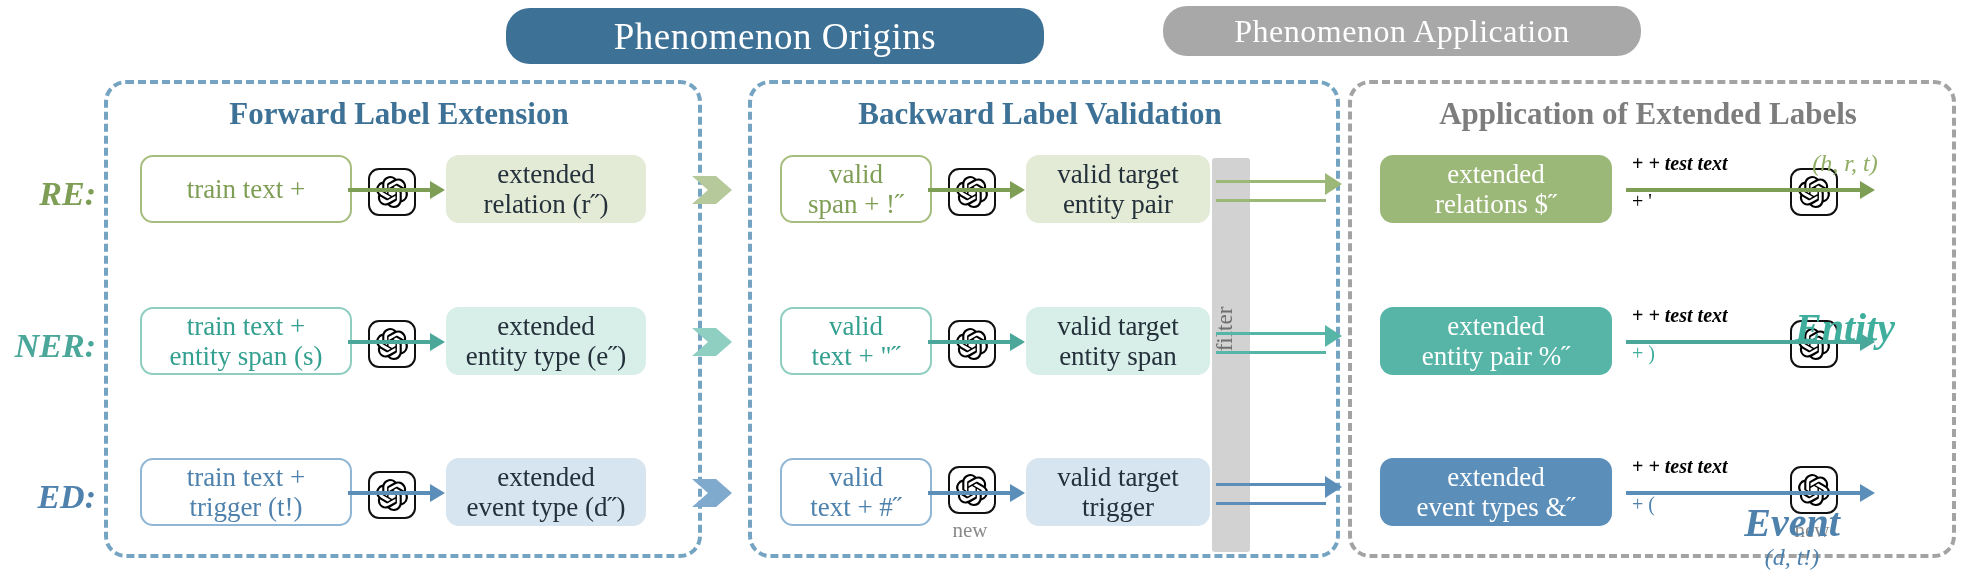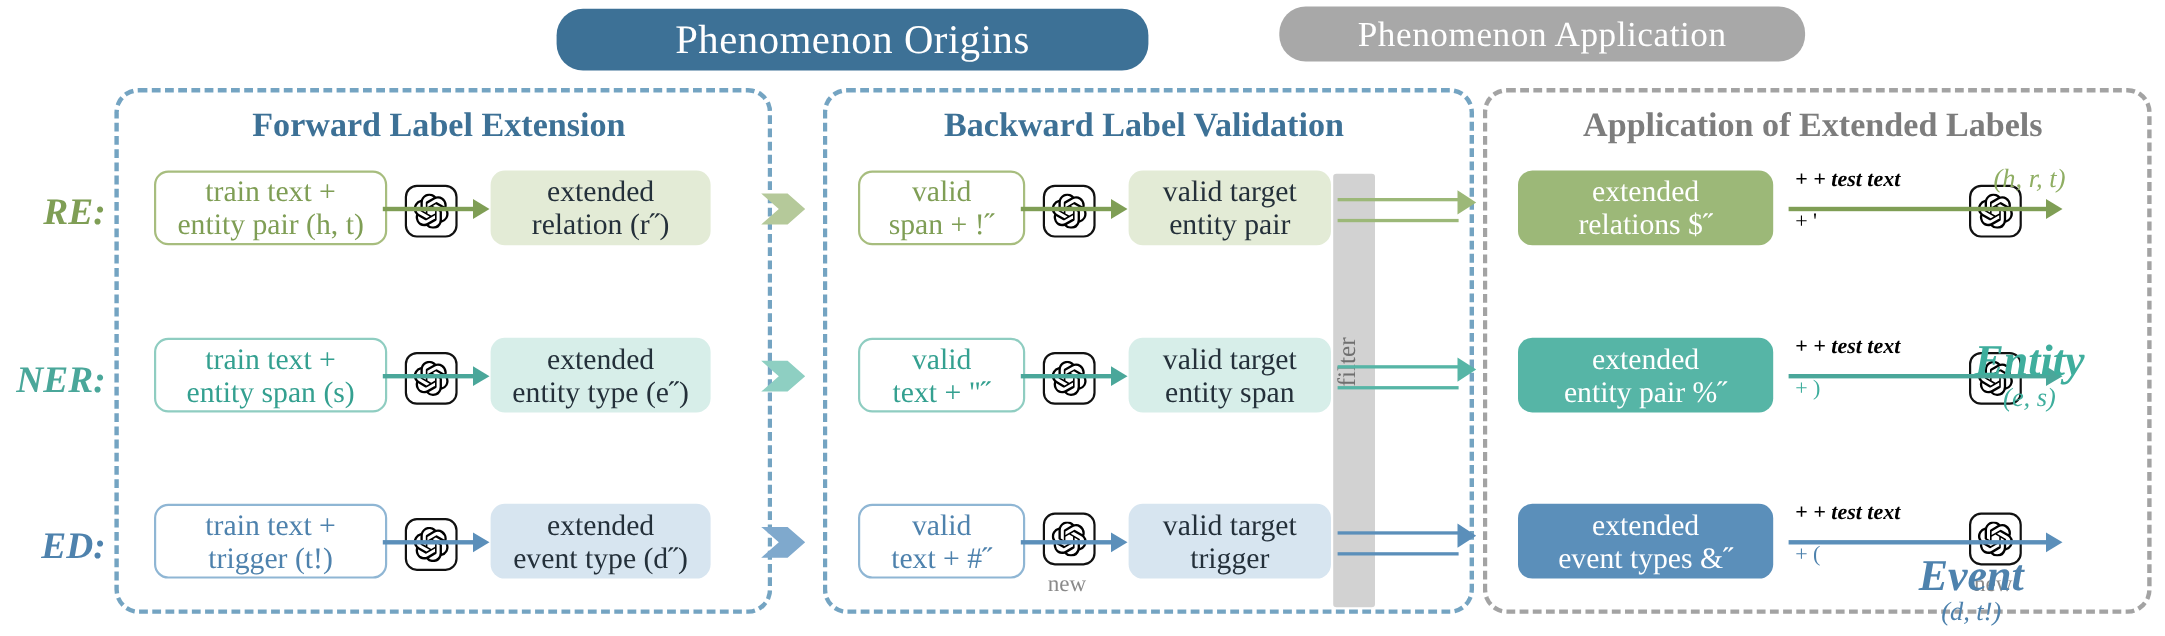--- a/index.html
+++ b/index.html
@@ -122,21 +122,20 @@
 <div class="panel-title" id="title-application">Application of Extended Labels</div>
 
 <div id="filter-bar"></div>
 <div id="filter-label">filter</div>
 
 <div class="re">
   <div class="task-label" id="task-re">RE:</div>
 
   <div class="box outline" style="left:140px;top:155px;width:212px;height:68px;">
     <span class="l1">train text +</span>
-    <span class="l2">entity pair (h, t)</span>
   </div>
   <div class="gpt" style="left:368px;top:168px;">
     <svg viewBox="0 0 24 24">
         <path fill="#000" d="M22.28 9.82a5.98 5.98 0 0 0-.52-4.91 6.05 6.05 0 0 0-6.51-2.9A6.07 6.07 0 0 0 4.98 4.2a5.98 5.98 0 0 0-4 2.9 6.05 6.05 0 0 0 .75 7.1 5.98 5.98 0 0 0 .51 4.91 6.05 6.05 0 0 0 6.52 2.9A5.98 5.98 0 0 0 13.26 24a6.06 6.06 0 0 0 5.77-4.21 5.99 5.99 0 0 0 4-2.9 6.06 6.06 0 0 0-.75-7.07zm-9.02 12.6a4.48 4.48 0 0 1-2.88-1.04l.14-.08 4.78-2.76a.79.79 0 0 0 .39-.68v-6.74l2.02 1.17a.07.07 0 0 1 .04.06v5.58a4.5 4.5 0 0 1-4.5 4.49zM3.6 18.3a4.47 4.47 0 0 1-.54-3.01l.14.09 4.78 2.76a.77.77 0 0 0 .78 0l5.84-3.37v2.33a.08.08 0 0 1-.3.07l-4.84 2.79a4.5 4.5 0 0 1-6.13-1.65zM2.34 7.9a4.48 4.48 0 0 1 2.34-1.97V11.6a.77.77 0 0 0 .39.68l5.81 3.35L8.86 16.8a.07.07 0 0 1-.07 0l-4.83-2.79A4.5 4.5 0 0 1 2.34 7.9zm16.6 3.86L13.1 8.38 15.11 7.2a.07.07 0 0 1 .07 0l4.83 2.8a4.49 4.49 0 0 1-.68 8.1v-5.66a.8.8 0 0 0-.39-.68zm2.01-3.02l-.14-.09-4.77-2.78a.78.78 0 0 0-.79 0L9.42 9.24V6.91a.07.07 0 0 1 .03-.07l4.83-2.79a4.49 4.49 0 0 1 6.67 4.65zM8.32 12.86L6.3 11.7a.07.07 0 0 1-.04-.06V6.07a4.49 4.49 0 0 1 7.37-3.45l-.14.08L8.71 5.46a.79.79 0 0 0-.39.68zm1.1-2.37l2.6-1.5 2.6 1.5v3l-2.6 1.5-2.6-1.5z"></path>
       </svg>
   </div>
   <div class="arrow" style="left:348px;top:188px;width:84px;"></div>
 
   <div class="box pale" style="left:446px;top:155px;width:200px;height:68px;">
     <span class="l1">extended</span>
@@ -244,21 +243,20 @@
 
   <div class="gpt" style="left:1790px;top:320px;">
     <svg viewBox="0 0 24 24">
         <path fill="#000" d="M22.28 9.82a5.98 5.98 0 0 0-.52-4.91 6.05 6.05 0 0 0-6.51-2.9A6.07 6.07 0 0 0 4.98 4.2a5.98 5.98 0 0 0-4 2.9 6.05 6.05 0 0 0 .75 7.1 5.98 5.98 0 0 0 .51 4.91 6.05 6.05 0 0 0 6.52 2.9A5.98 5.98 0 0 0 13.26 24a6.06 6.06 0 0 0 5.77-4.21 5.99 5.99 0 0 0 4-2.9 6.06 6.06 0 0 0-.75-7.07zm-9.02 12.6a4.48 4.48 0 0 1-2.88-1.04l.14-.08 4.78-2.76a.79.79 0 0 0 .39-.68v-6.74l2.02 1.17a.07.07 0 0 1 .04.06v5.58a4.5 4.5 0 0 1-4.5 4.49zM3.6 18.3a4.47 4.47 0 0 1-.54-3.01l.14.09 4.78 2.76a.77.77 0 0 0 .78 0l5.84-3.37v2.33a.08.08 0 0 1-.3.07l-4.84 2.79a4.5 4.5 0 0 1-6.13-1.65zM2.34 7.9a4.48 4.48 0 0 1 2.34-1.97V11.6a.77.77 0 0 0 .39.68l5.81 3.35L8.86 16.8a.07.07 0 0 1-.07 0l-4.83-2.79A4.5 4.5 0 0 1 2.34 7.9zm16.6 3.86L13.1 8.38 15.11 7.2a.07.07 0 0 1 .07 0l4.83 2.8a4.49 4.49 0 0 1-.68 8.1v-5.66a.8.8 0 0 0-.39-.68zm2.01-3.02l-.14-.09-4.77-2.78a.78.78 0 0 0-.79 0L9.42 9.24V6.91a.07.07 0 0 1 .03-.07l4.83-2.79a4.49 4.49 0 0 1 6.67 4.65zM8.32 12.86L6.3 11.7a.07.07 0 0 1-.04-.06V6.07a4.49 4.49 0 0 1 7.37-3.45l-.14.08L8.71 5.46a.79.79 0 0 0-.39.68zm1.1-2.37l2.6-1.5 2.6 1.5v3l-2.6 1.5-2.6-1.5z"></path>
       </svg>
   </div>
   <div class="arrow" style="left:1626px;top:340px;width:236px;"></div>
 
   <div class="outcome" style="left:1730px;top:304px;">
     <span class="big">Entity</span>
-    <span class="sub">(e, s)</span>
   </div>
 </div>
 
 <div class="ed">
   <div class="task-label" id="task-ed">ED:</div>
 
   <div class="box outline" style="left:140px;top:458px;width:212px;height:68px;">
     <span class="l1">train text +</span>
     <span class="l2">trigger   (t!)</span>
   </div>

